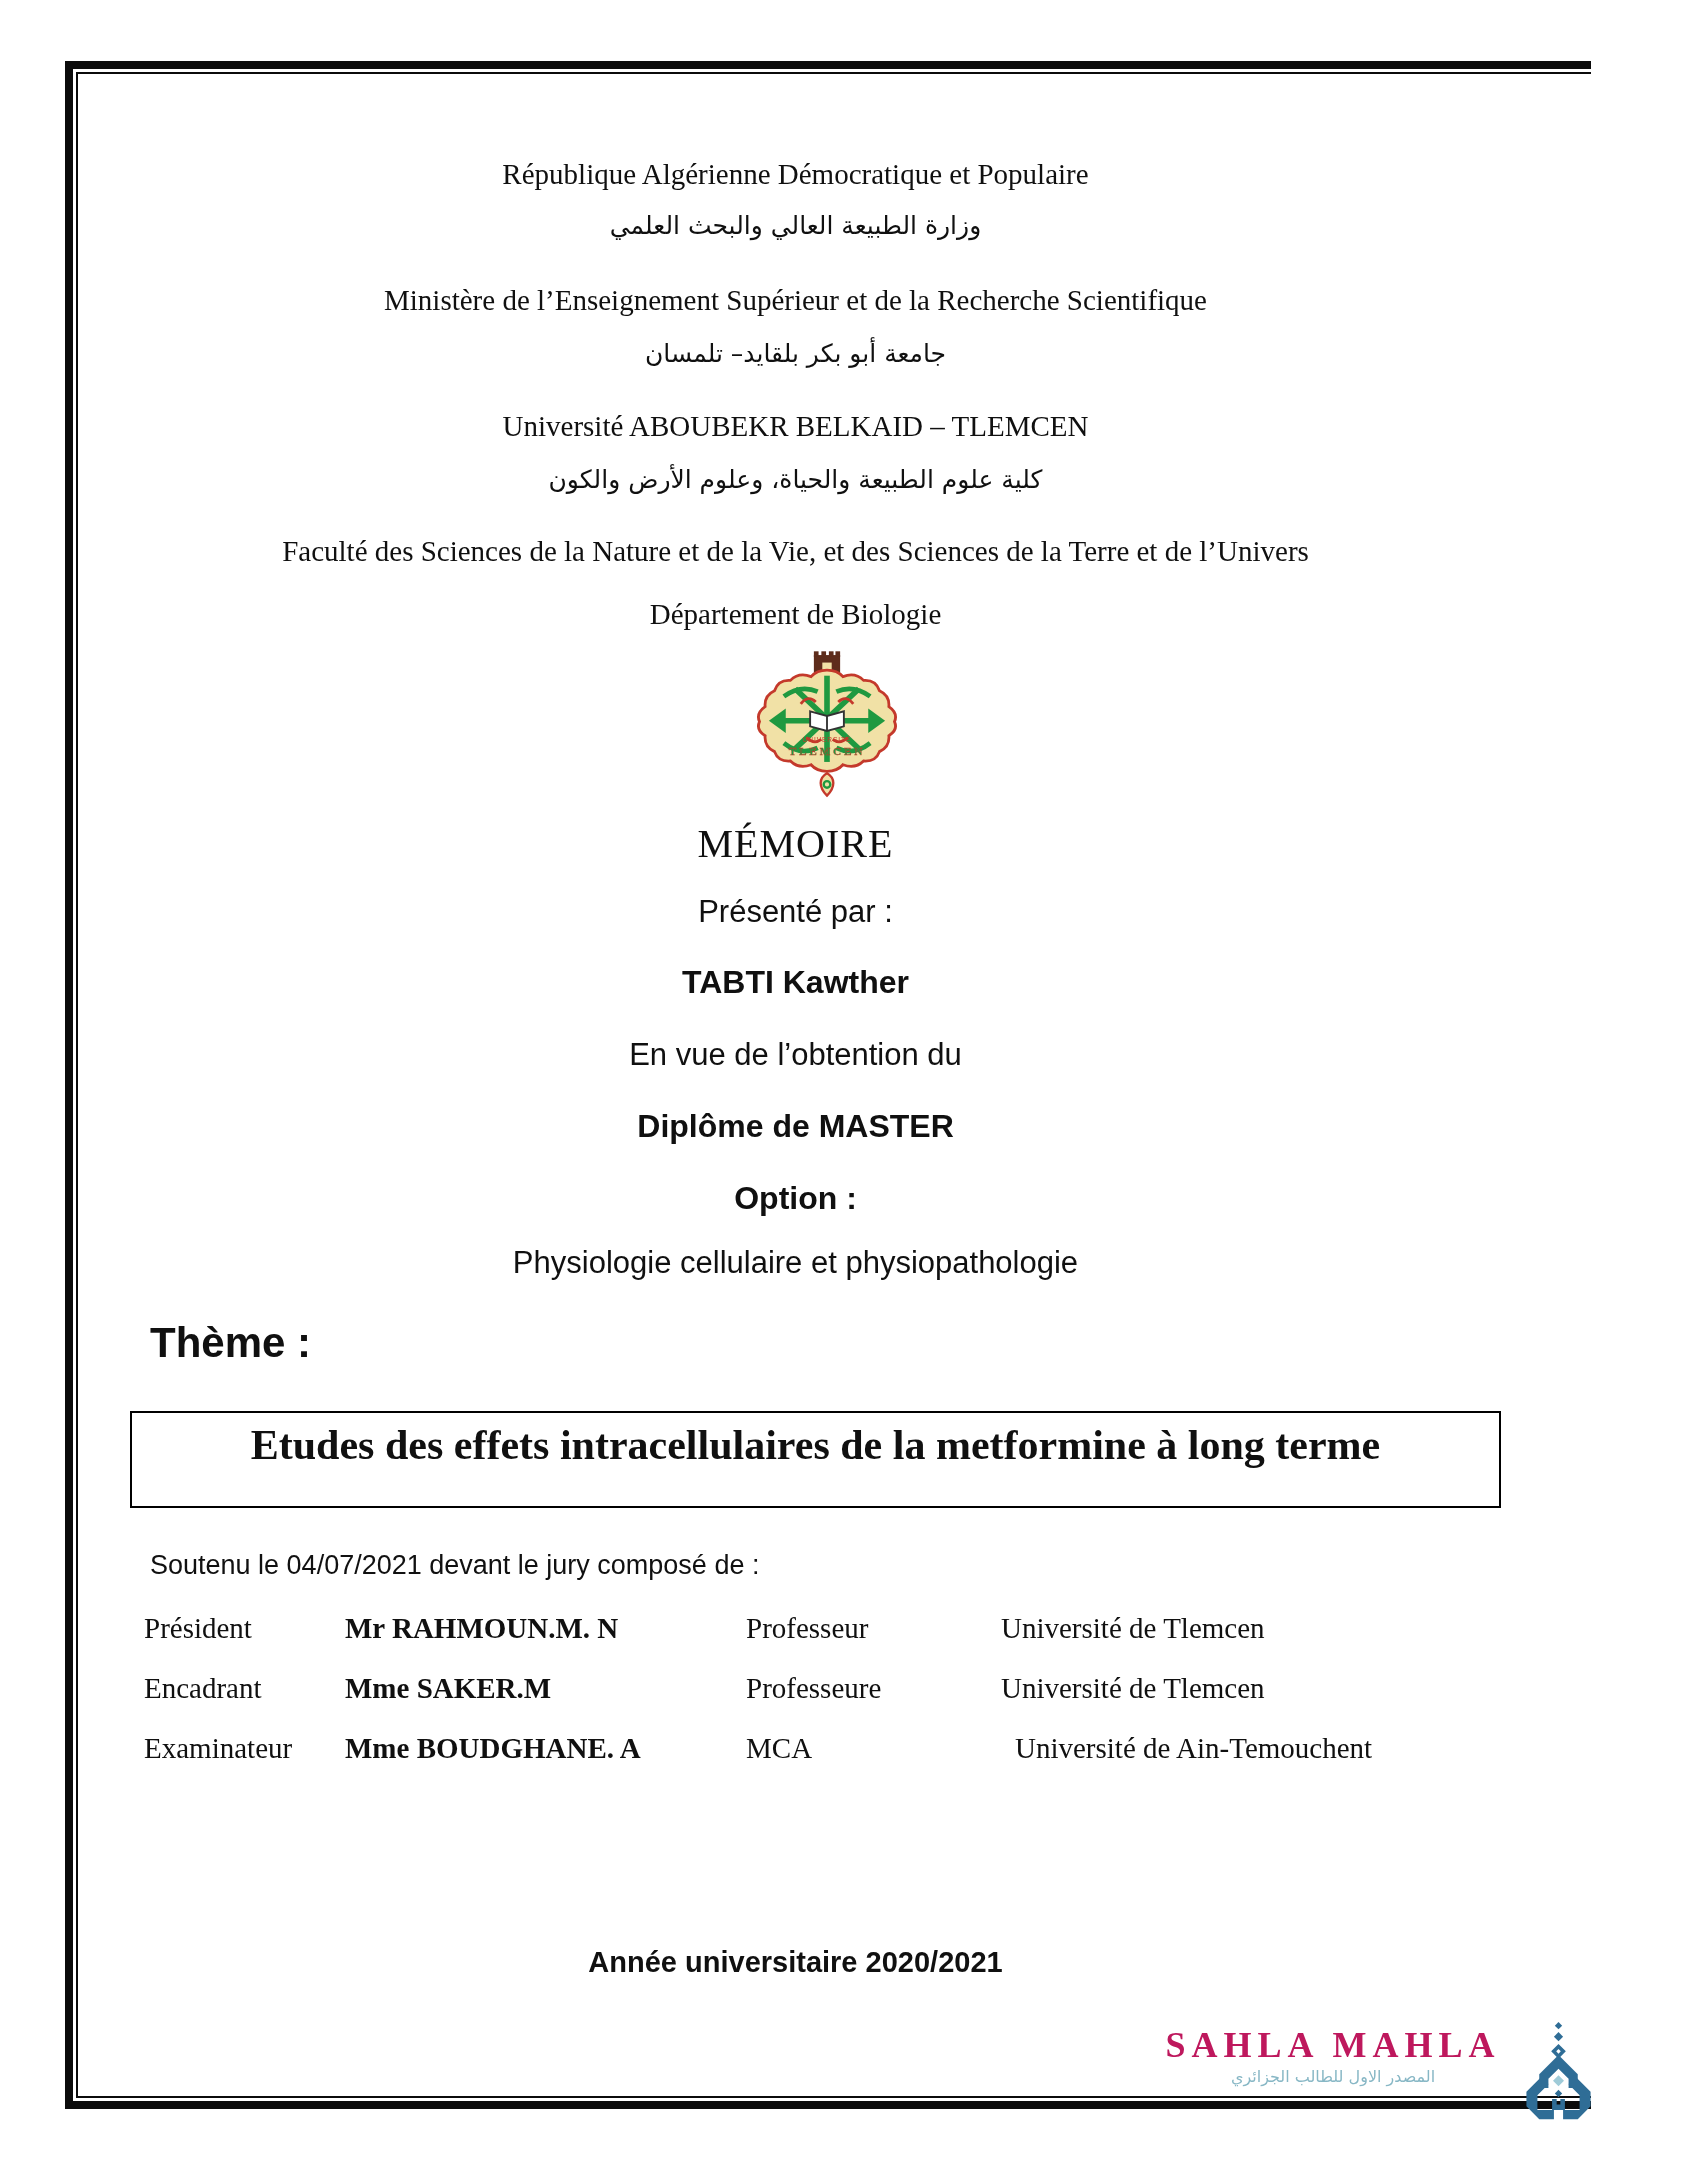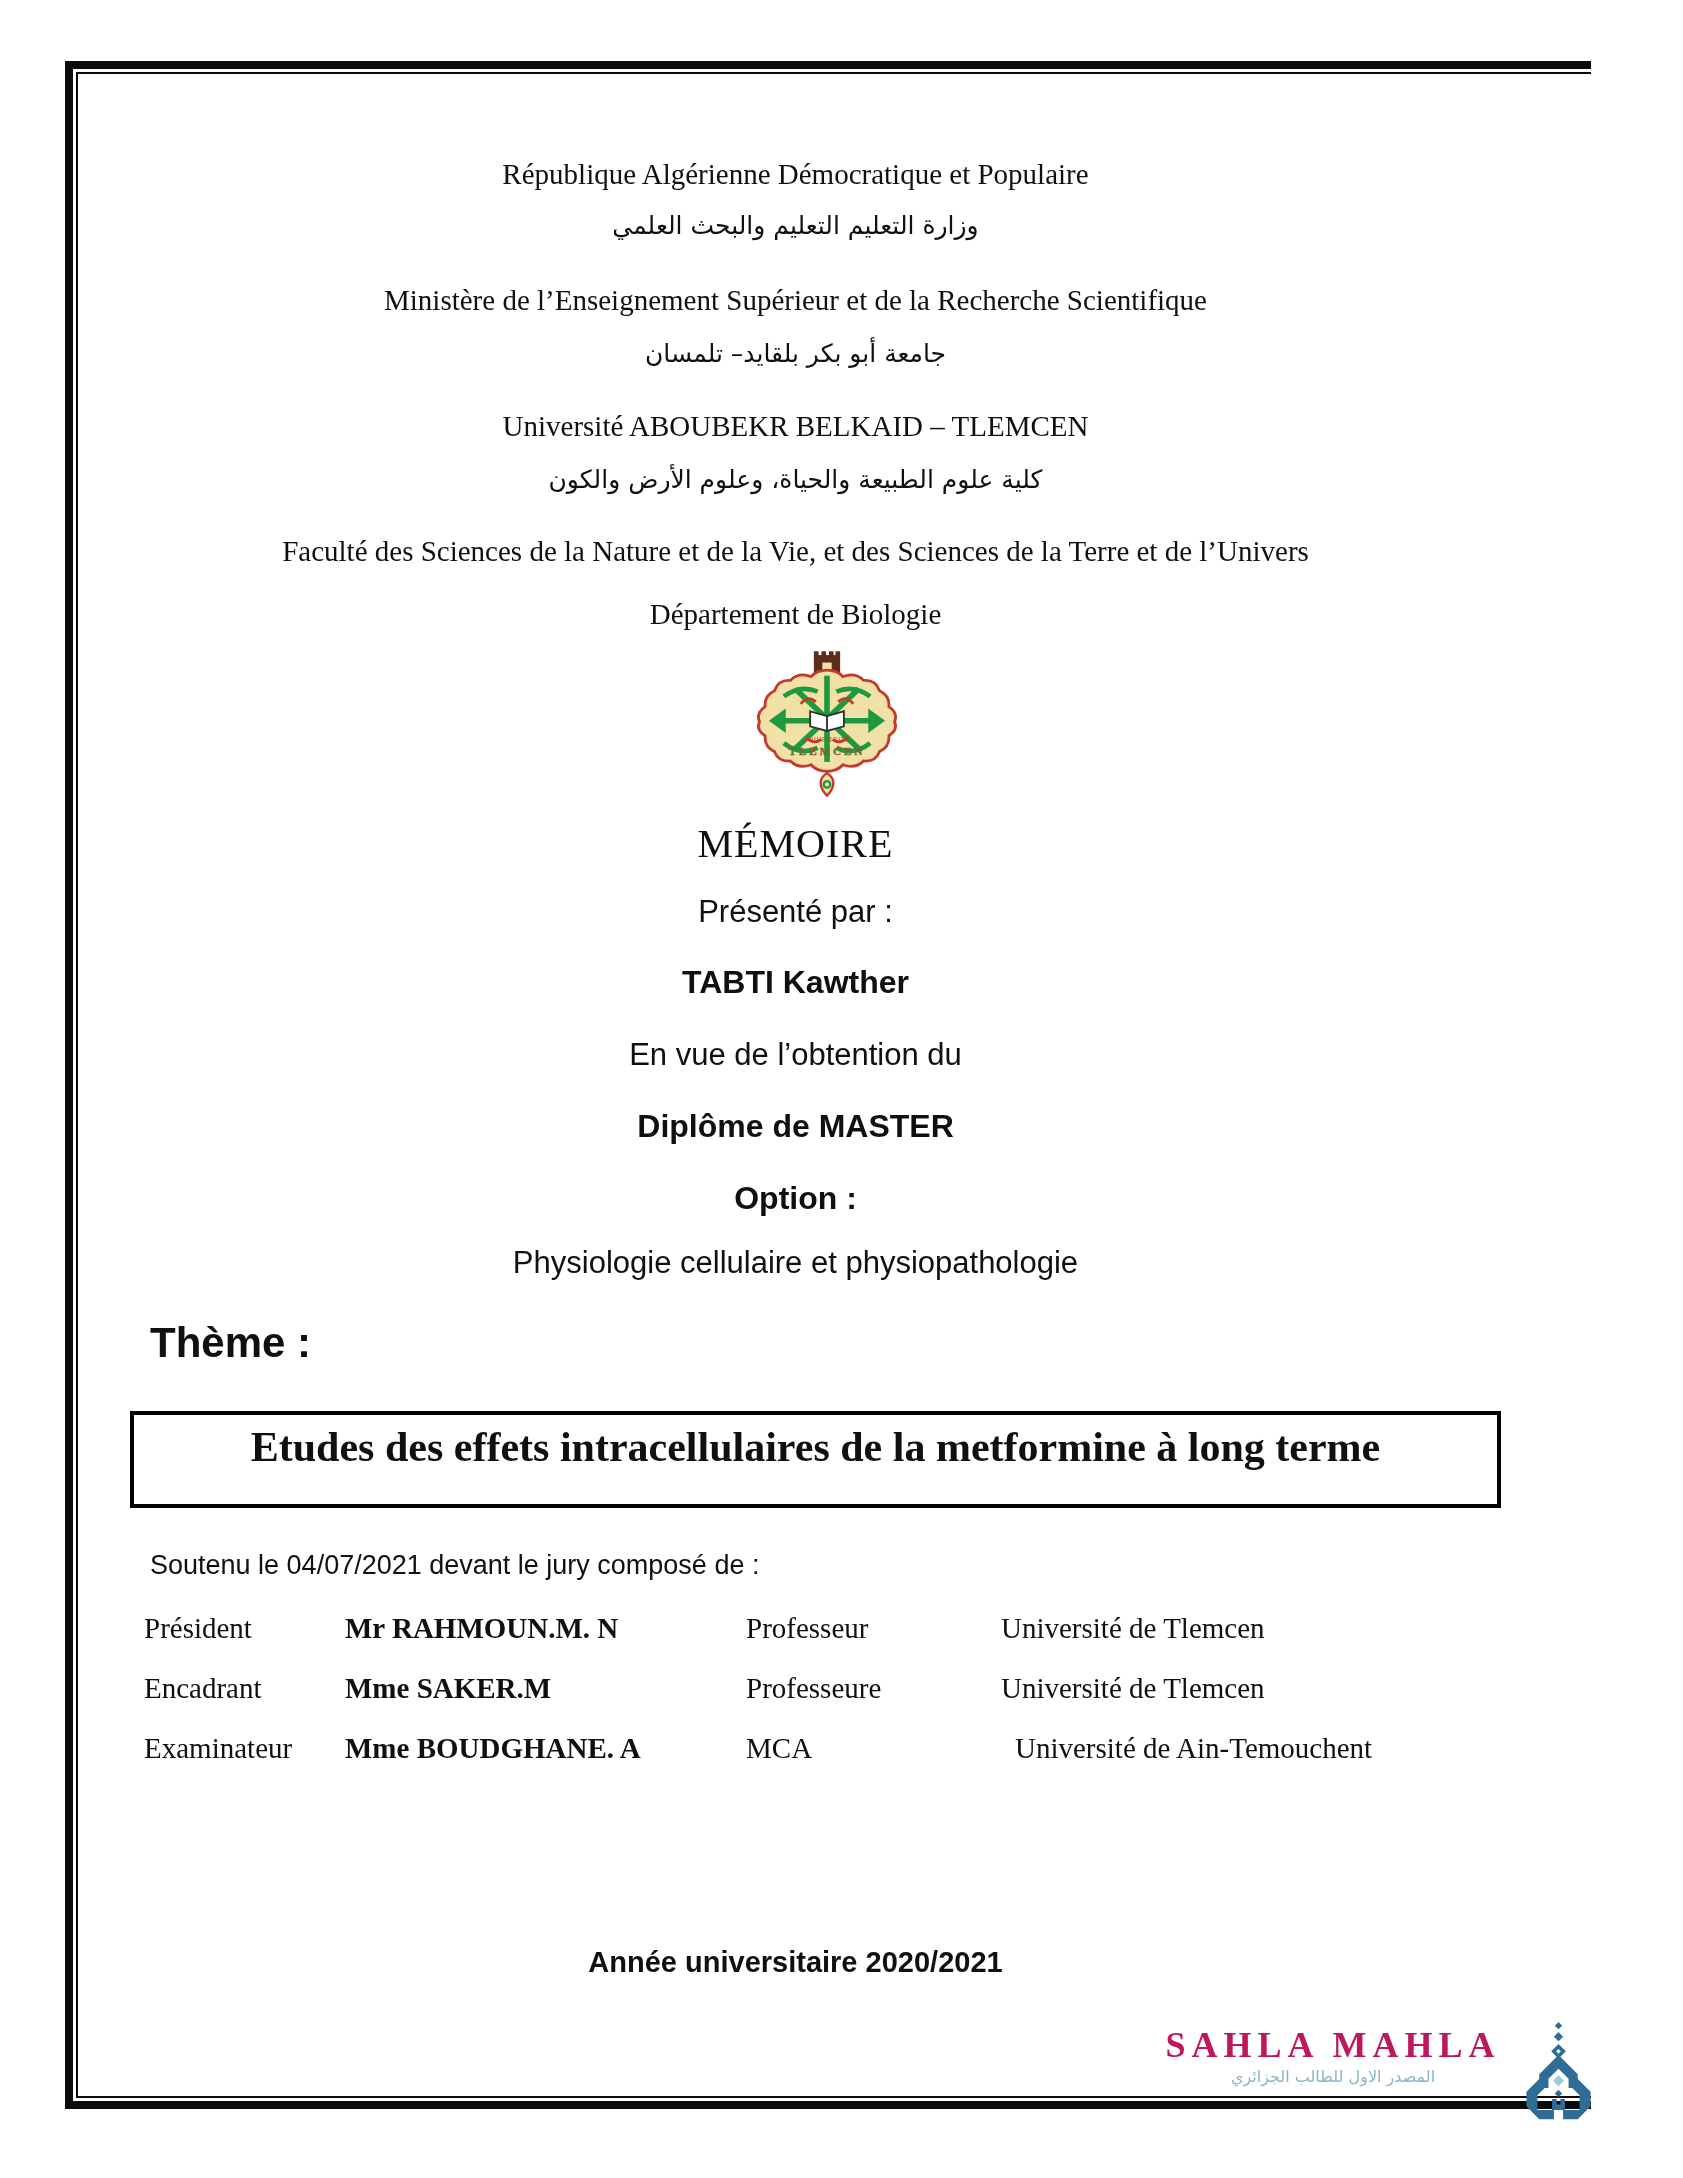--- a/index.html
+++ b/index.html
@@ -12,21 +12,21 @@
   
   .line{position:absolute;left:94px;right:94px;text-align:center;white-space:nowrap;}
   .serif{font-family:"Liberation Serif",serif;font-size:29px;}
   .sans{font-family:"Liberation Sans",sans-serif;}
   .arabic{font-family:"DejaVu Sans",sans-serif;font-size:25px;direction:rtl;unicode-bidi:isolate;}
   .memoire{font-size:40px;letter-spacing:1px;}
   .s31{font-size:31px;} .s32b{font-size:32px;font-weight:bold;}
   .theme-label{position:absolute;left:150px;top:1319px;font-size:42px;font-weight:bold;
                font-family:"Liberation Sans",sans-serif;}
   .title-box{position:absolute;left:130px;top:1411px;width:1371px;height:97px;
-             border:4px solid #000000;box-sizing:border-box;background:#fff;}
+             border:2px solid #000000;box-sizing:border-box;background:#fff;}
   .title-box .t{position:absolute;top:8px;left:0;right:0;text-align:center;
                 font-family:"Liberation Serif",serif;font-weight:bold;font-size:42px;white-space:nowrap;}
   .soutenu{position:absolute;left:150px;top:1550px;font-family:"Liberation Sans",sans-serif;
            font-size:27px;}
   .jury{position:absolute;left:144px;top:1612px;width:1386px;display:grid;
         grid-template-columns:201px 401px 255px auto;grid-auto-rows:60px;
         font-size:29px;align-items:start;}
   .jury .name{font-weight:bold;}
   .annee{position:absolute;left:0;right:0;top:1946px;text-align:center;
          font-family:"Liberation Sans",sans-serif;font-weight:bold;font-size:29px;}
@@ -41,21 +41,21 @@
 </style>
 </head>
 <body>
 
 <div class="page">
   <div class="frame">
     <div class="frame-inner"></div>
   </div>
 
   <div class="line serif" style="top:158px">République Algérienne Démocratique et Populaire</div>
-  <div class="line arabic" style="top:211px">وزارة التعليم التعليم والبحث العلمي</div>
+  <div class="line arabic" style="top:211px">وزارة الطبيعة العالي والبحث العلمي</div>
   <div class="line serif" style="top:284px">Ministère de l’Enseignement Supérieur et de la Recherche Scientifique</div>
   <div class="line arabic" style="top:339px">جامعة أبو بكر بلقايد– تلمسان</div>
   <div class="line serif" style="top:410px">Université ABOUBEKR BELKAID – TLEMCEN</div>
   <div class="line arabic" style="top:465px">كلية علوم الطبيعة والحياة، وعلوم الأرض والكون</div>
   <div class="line serif" style="top:535px">Faculté des Sciences de la Nature et de la Vie, et des Sciences de la Terre et de l’Univers</div>
   <div class="line serif" style="top:598px">Département de Biologie</div>
 
   <svg class="seal" viewBox="0 0 160 158">
 
     <g>

